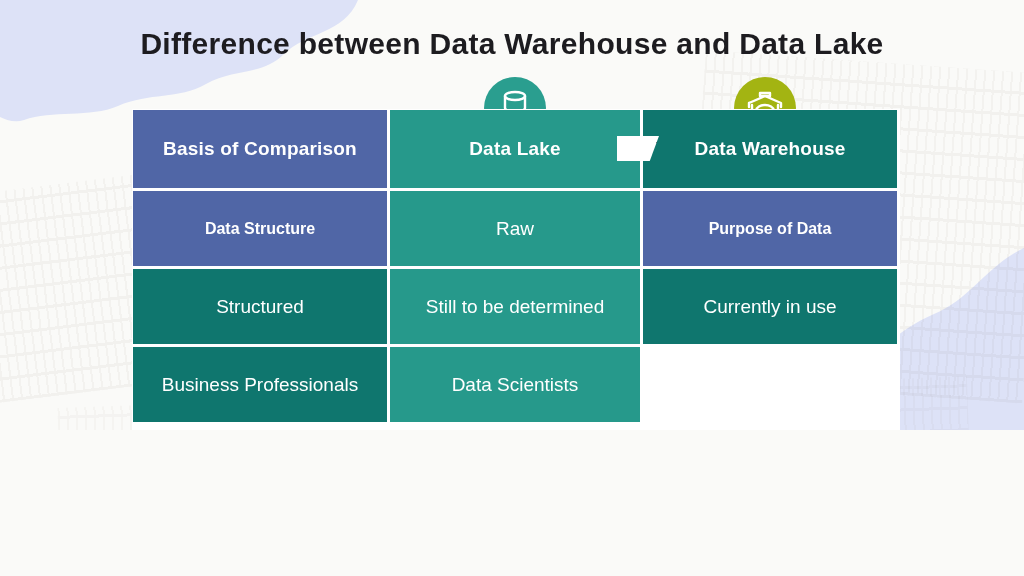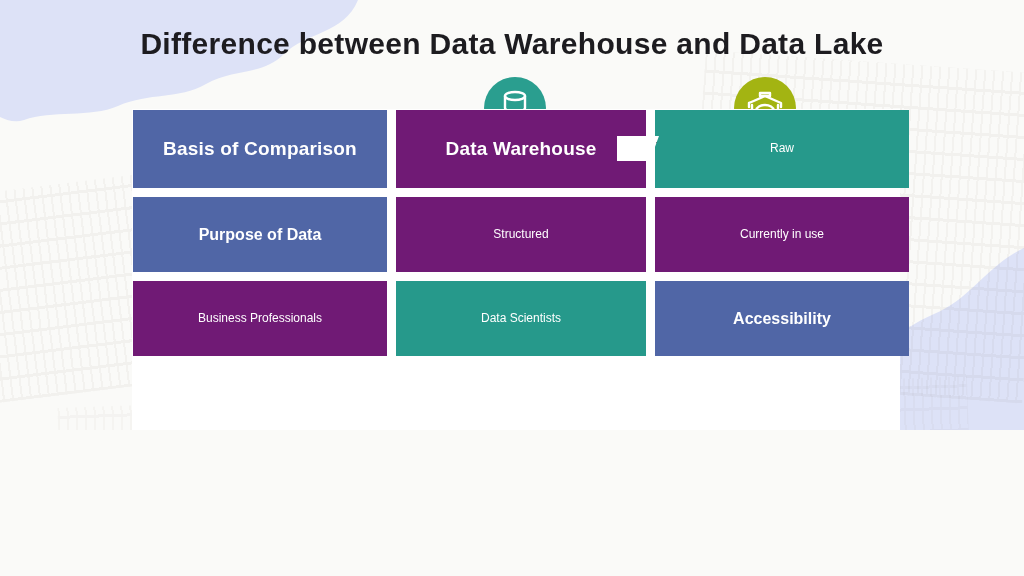--- a/index.html
+++ b/index.html
@@ -31,30 +31,30 @@
   .bump { position:absolute; top:77px; width:62px; height:62px; border-radius:50%; z-index:1; }
   .bump-lake { left:484px; background:#2a9e8f; }
   .bump-wh   { left:734px; background:#a3b412; }
   .hdr-icon { position:absolute; z-index:2; }
   .icon-lake { left:493px; top:88px; }
   .icon-wh   { left:743px; top:86px; }
 
   
   .table { position:absolute; left:133px; top:110px; width:766px; z-index:2;
     display:grid; grid-template-columns:254px 250px 254px;
-    grid-template-rows:78px 75px 75px 75px 81px; gap:9px;
+    grid-template-rows:78px 75px 75px 75px 81px; gap:3px;
     background:#ffffff; box-shadow:0 0 0 1px #ffffff; }
   .cell { display:flex; align-items:center; justify-content:center;
     text-align:center; color:#ffffff; padding:6px 16px; line-height:1.32; }
   .c-blue  { background:#5066a6; }
   .c-teal  { background:#26998b; }
-  .c-olive { background:#701a75; }
+  .c-olive { background:#0f766e; }
   .hdr   { font-size:19px; font-weight:600; letter-spacing:.2px; }
   .basis { font-size:16px; font-weight:700; }
-  .val   { font-size:12px; font-weight:500; }
+  .val   { font-size:19px; font-weight:500; }
 
   
   .vs { position:absolute; left:617px; top:136px; width:42px; height:25px; z-index:4;
     background:#ffffff; clip-path:polygon(0 0,100% 0,78% 100%,0 100%);
     display:flex; align-items:center; }
   .vs span { font-size:17px; font-weight:700; color:#0c0c0c; padding-left:19px; letter-spacing:.5px;margin-left:20px; }
 
   svg { display:block; }
 </style>
 </head>
@@ -94,31 +94,33 @@
       <path d="M6 17 L22 10 L38 17 L38 21 M6 17 L6 21"></path>
       <path d="M9 19 V44 M35 19 V44"></path>
       <ellipse cx="22" cy="24" rx="8.5" ry="5"></ellipse>
       <path d="M13.5 30 a8.5 4 0 0 0 17 0"></path>
       <path d="M13.5 36 a8.5 4 0 0 0 17 0"></path>
     </g>
   </svg>
 
   <div class="table">
     <div class="cell c-blue hdr">Basis of Comparison</div>
+    <div class="cell c-teal hdr">Data Lake</div>
     <div class="cell c-olive hdr">Data Warehouse</div>
 
+    <div class="cell c-blue basis">Data Structure</div>
     <div class="cell c-teal val">Raw</div>
     <div class="cell c-blue basis">Purpose of Data</div>
 
     <div class="cell c-olive val">Structured</div>
+    <div class="cell c-teal val">Still to be determined</div>
     <div class="cell c-olive val">Currently in use</div>
 
     <div class="cell c-olive val">Business Professionals</div>
     <div class="cell c-teal val">Data Scientists</div>
 
-    <div class="cell c-blue basis">Accessibility</div>
   </div>
 
   <div class="vs">
     <span>Vs</span>
   </div>
 
 </div>
 
 </body></html>

